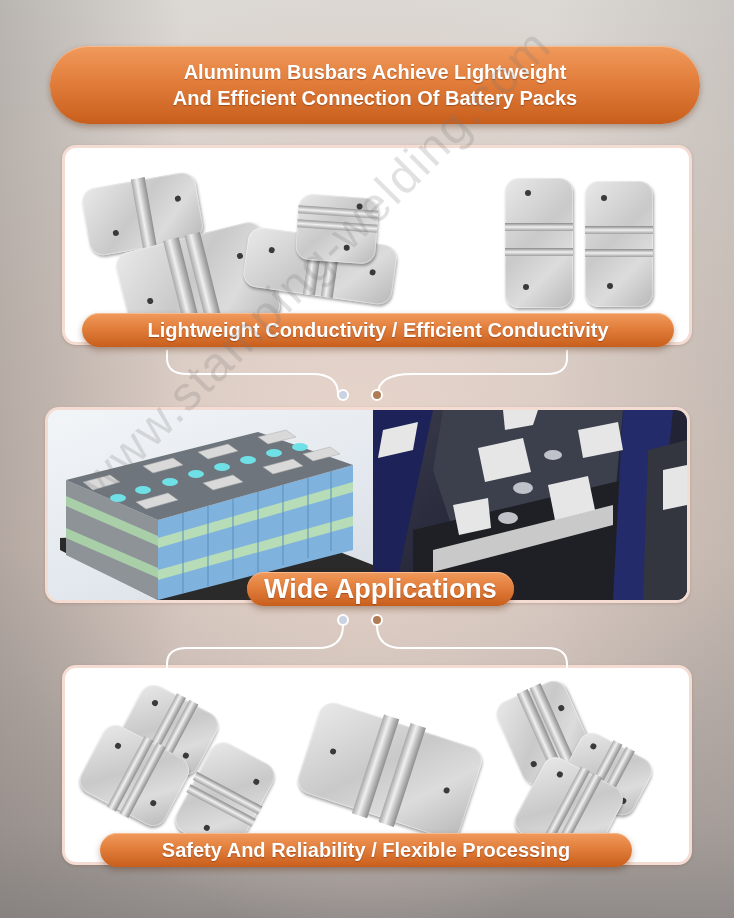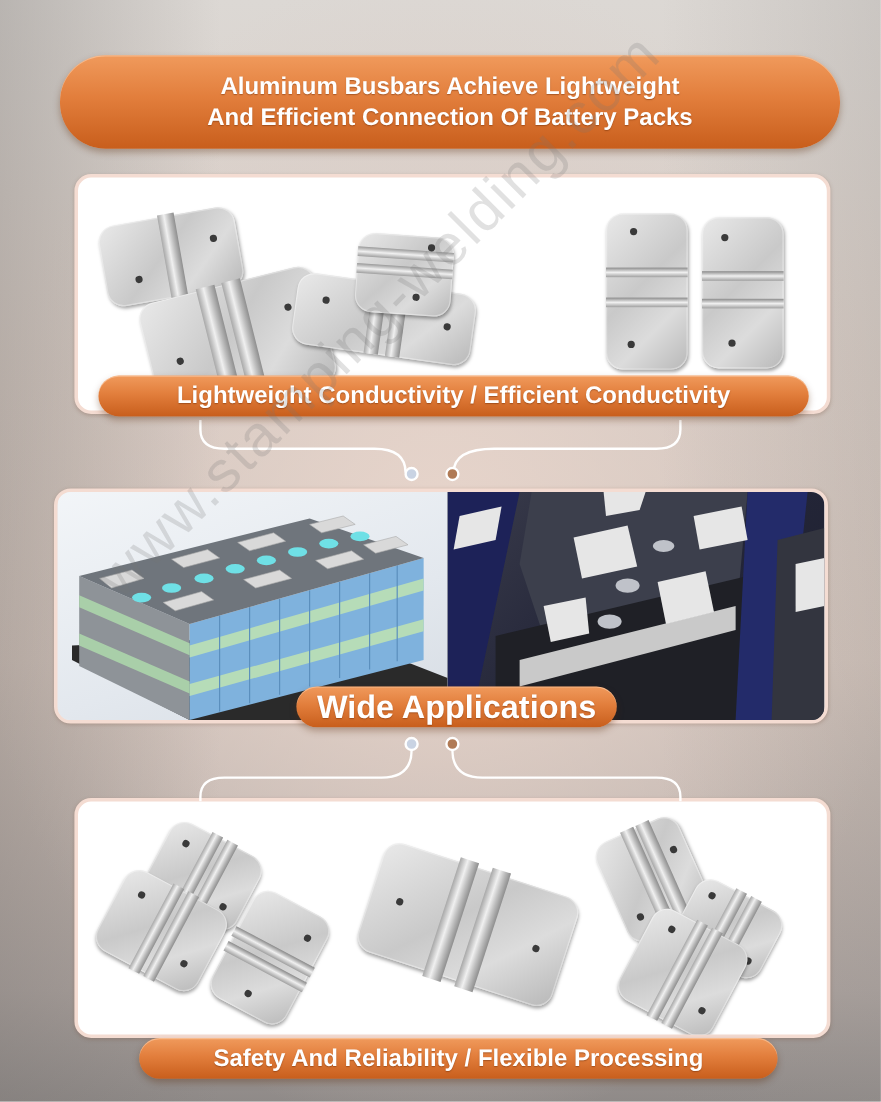--- a/index.html
+++ b/index.html
@@ -42,21 +42,21 @@
   }
   .panel-1 { left: 62px; top: 145px; width: 630px; height: 200px; }
   .panel-2 { left: 45px; top: 407px; width: 645px; height: 196px; background: #e8ecf0; }
   .panel-3 { left: 62px; top: 665px; width: 630px; height: 200px; }
 
   .label-pill {
     font-size: 20px; height: 34px; line-height: 34px; border-radius: 17px;
   }
   .pill-1 { left: 82px; top: 313px; width: 592px; }
   .pill-2 { left: 247px; top: 572px; width: 267px; font-size: 27px; }
-  .pill-3 { left: 116px; top: 833px; width: 532px; margin-top: 32px; }
+  .pill-3 { left: 100px; top: 833px; width: 532px; }
 
   .connector { position: absolute; z-index: 3; }
 
   
   .busbar {
     position: absolute;
     background: linear-gradient(135deg, #e9e9e9 0%, #c9c9c9 45%, #dcdcdc 70%, #b8b8b8 100%);
     border-radius: 14px;
     box-shadow: 1px 2px 3px rgba(0,0,0,0.35), inset 0 0 0 1px rgba(255,255,255,0.35);
   }

